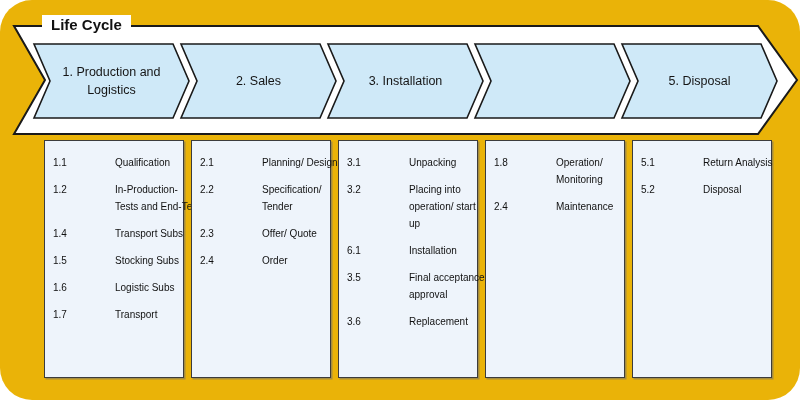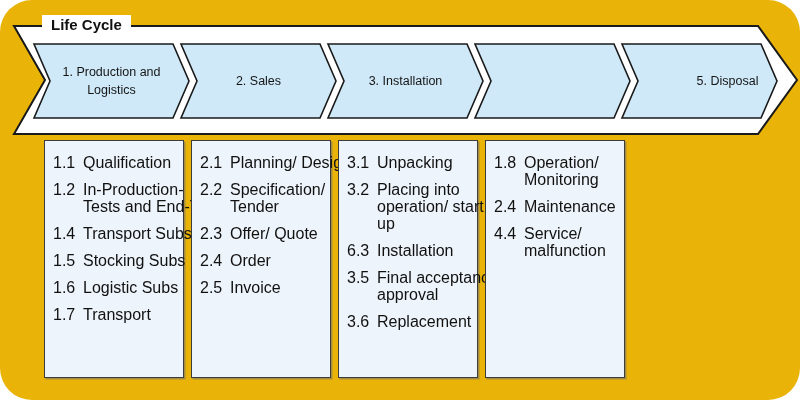--- a/index.html
+++ b/index.html
@@ -19,21 +19,21 @@
     display:flex; align-items:center; justify-content:center;
     text-align:center; font-size:12.5px; line-height:18px;
     white-space:pre-line; color:#151515; pointer-events:none;
   }
   .col {
     position:absolute; top:140px; width:140px; height:238px;
     background:#eef4fb; border:1.5px solid #3c3c3c; box-sizing:border-box;
     padding:13px 3px 0 8px;
     box-shadow:1.5px 1.5px 0 rgba(110,110,110,0.55);
   }
-  .item { display:flex; margin-bottom:10px; font-size:16px; line-height:17px; }
+  .item { display:flex; margin-bottom:10px; font-size:10px; line-height:17px;gap:32px; }
   .item .num { flex:0 0 30px; width:30px; }
   .item .txt { white-space:pre; }
 </style>
 </head>
 <body>
 
 <div class="canvas">
 
   <svg class="band-svg" width="800" height="160" viewBox="0 0 800 160">
     <polygon points="14,26 758,26 797,80 758,134 14,134 45,80" fill="#ffffff" stroke="#1a1a1a" stroke-width="2" stroke-linejoin="miter"></polygon>
@@ -43,21 +43,21 @@
     <polygon points="475,44 614,44 630,81 614,118 475,118 491,81" fill="#cfe9f8" stroke="#1a1a1a" stroke-width="1.6"></polygon>
     <polygon points="622,44 761,44 777,81 761,118 622,118 638,81" fill="#cfe9f8" stroke="#1a1a1a" stroke-width="1.6"></polygon>
   </svg>
 
   <div class="diagram-title">Life Cycle</div>
 
   <div class="arrow-label" style="left:54px">1. Production and
 Logistics</div>
   <div class="arrow-label" style="left:201px">2. Sales</div>
   <div class="arrow-label" style="left:348px">3. Installation</div>
-  <div class="arrow-label" style="left:670px">5. Disposal</div>
+  <div class="arrow-label" style="left:642px">5. Disposal</div>
 
   <div class="col" style="left:44px">
     <div class="item">
       <span class="num">1.1</span>
       <span class="txt">Qualification</span>
     </div>
     <div class="item">
       <span class="num">1.2</span>
       <span class="txt">In-Production-
 Tests and End-Test</span>
@@ -91,39 +91,35 @@
 Tender</span>
     </div>
     <div class="item">
       <span class="num">2.3</span>
       <span class="txt">Offer/ Quote</span>
     </div>
     <div class="item">
       <span class="num">2.4</span>
       <span class="txt">Order</span>
     </div>
-    <div class="item">
-      <span class="num">2.5</span>
-      <span class="txt">Invoice</span>
-    </div>
   </div>
 
   <div class="col" style="left:338px">
     <div class="item">
       <span class="num">3.1</span>
       <span class="txt">Unpacking</span>
     </div>
     <div class="item">
       <span class="num">3.2</span>
       <span class="txt">Placing into
 operation/ start
 up</span>
     </div>
     <div class="item">
-      <span class="num">6.3</span>
+      <span class="num">6.1</span>
       <span class="txt">Installation</span>
     </div>
     <div class="item">
       <span class="num">3.5</span>
       <span class="txt">Final acceptance
 approval</span>
     </div>
     <div class="item">
       <span class="num">3.6</span>
       <span class="txt">Replacement</span>
@@ -133,21 +129,26 @@
   <div class="col" style="left:485px">
     <div class="item">
       <span class="num">1.8</span>
       <span class="txt">Operation/
 Monitoring</span>
     </div>
     <div class="item">
       <span class="num">2.4</span>
       <span class="txt">Maintenance</span>
     </div>
+  </div>
+
+  <div class="col" style="left:632px">
     <div class="item">
-      <span class="num">4.4</span>
-      <span class="txt">Service/
-malfunction</span>
+      <span class="num">5.1</span>
+      <span class="txt">Return Analysis</span>
+    </div>
+    <div class="item">
+      <span class="num">5.2</span>
+      <span class="txt">Disposal</span>
     </div>
   </div>
-
 
 </div>
 
 </body></html>

